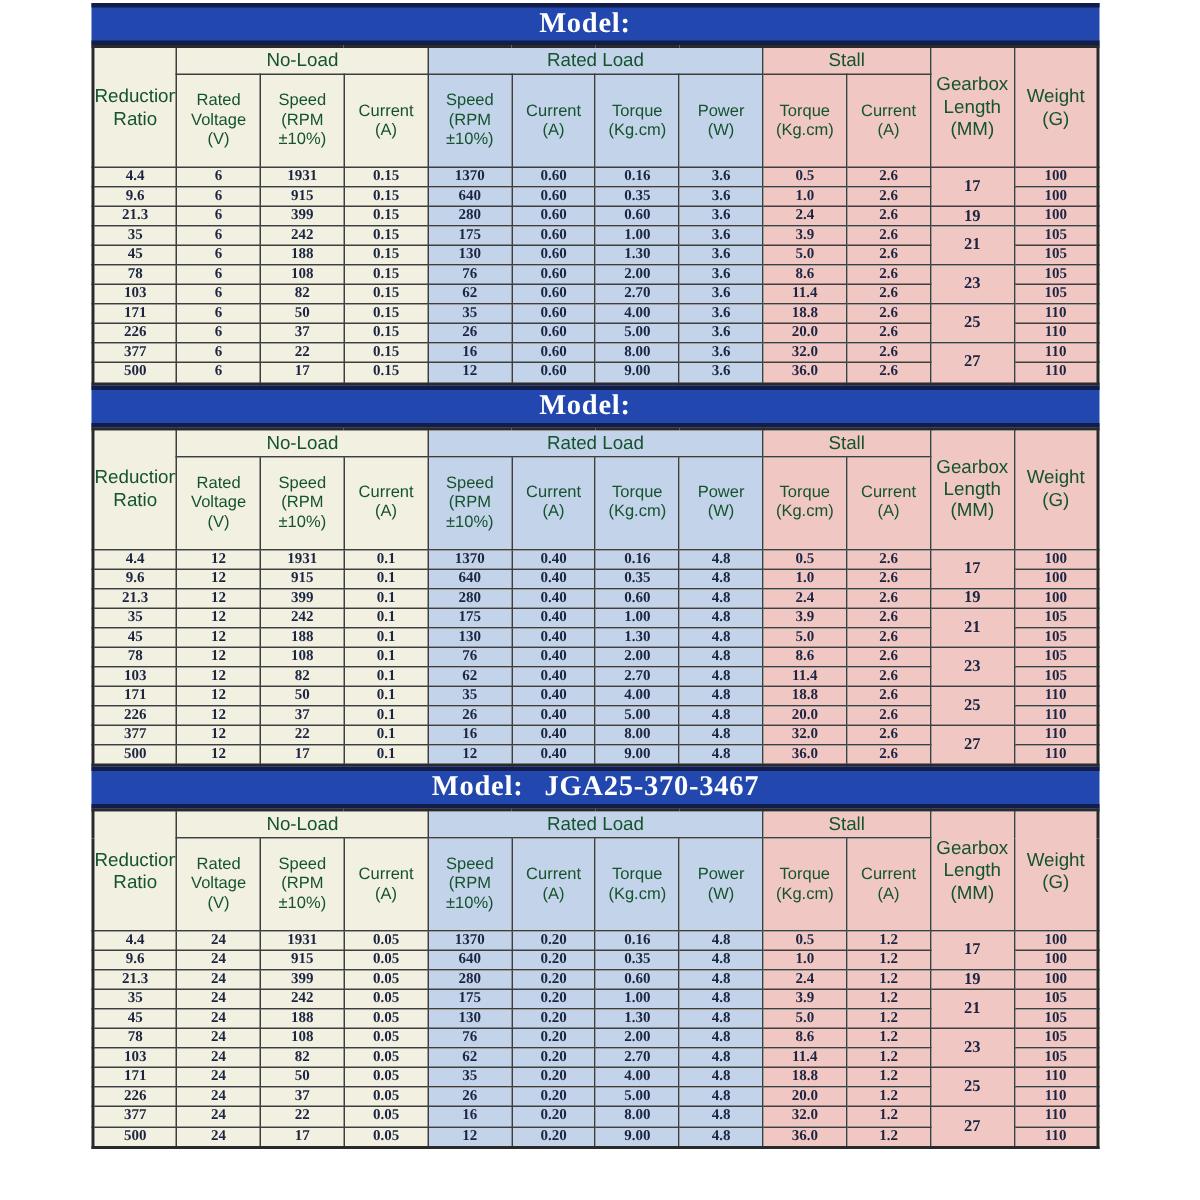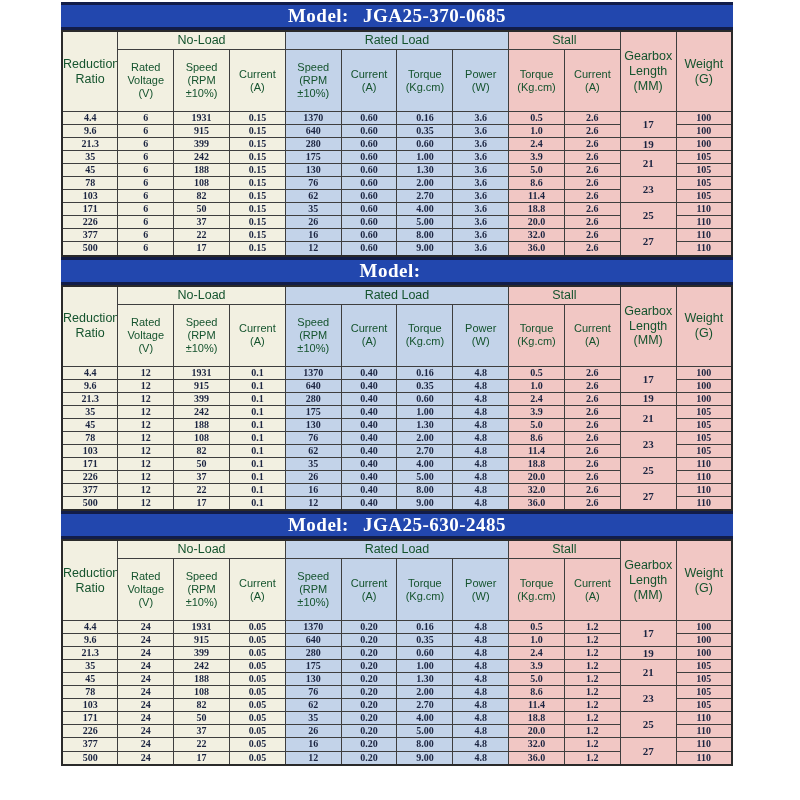--- a/index.html
+++ b/index.html
@@ -58,21 +58,20 @@
   .pink  { background: #f1c7c4; }
   td.gearbox { font-size: 11px; }
 </style>
 </head>
 <body>
 
 <div id="tables">
     <section class="table-block">
       <div class="title-bar">
         <span class="model-label">Model:</span>
-        <span class="model-number">JGA25-370-0685</span>
       </div>
       <table class="spec">
         <colgroup>
           <col>
           <col>
           <col>
           <col>
           <col>
           <col>
           <col>
@@ -477,21 +476,21 @@
             <td class="pink">36.0</td>
             <td class="pink">2.6</td>
             <td class="pink">110</td>
           </tr>
         </tbody>
       </table>
     </section>
     <section class="table-block">
       <div class="title-bar">
         <span class="model-label">Model:</span>
-        <span class="model-number">JGA25-630-2485</span>
+        <span class="model-number">JGA25-370-3467</span>
       </div>
       <table class="spec">
         <colgroup>
           <col>
           <col>
           <col>
           <col>
           <col>
           <col>
           <col>

